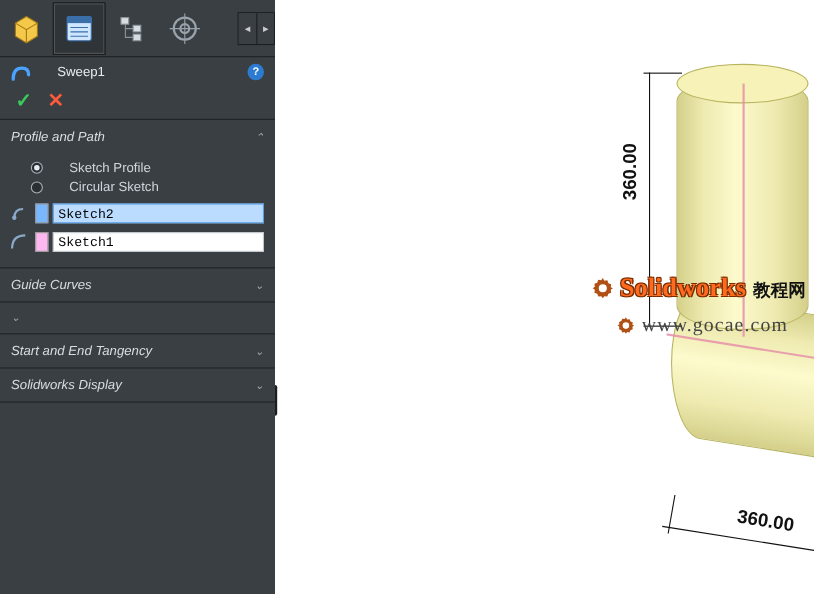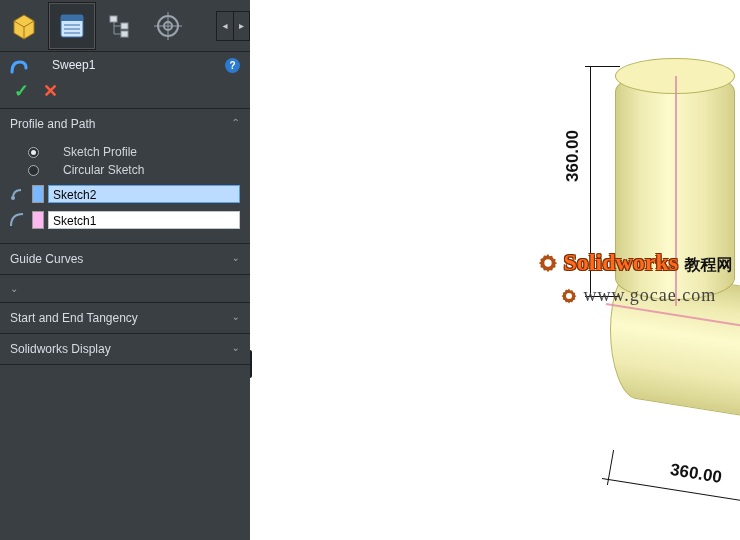--- a/index.html
+++ b/index.html
@@ -16,35 +16,35 @@
   .pager > div:first-child { border-left: 0; }
 
   .featrow { display: flex; align-items: flex-start; gap: 24px; padding: 6px 10px 4px 10px; }
   .featname { flex: 1; font-size: 12px; color: #e6edf2; }
   .help { width: 15px; height: 15px; border-radius: 50%; background: #2c7bd1; color: #fff; font-size: 10px; font-weight: bold; display: flex; align-items: center; justify-content: center; }
 
   .okrow { display: flex; align-items: center; gap: 14px; padding: 0 0 6px 14px; border-bottom: 1px solid #1f2326; }
   .okbtn { font-size: 18px; font-weight: bold; }
 
   .section { border-bottom: 1px solid #1f2326; }
-  .section-header { display: flex; align-items: flex-start; padding: 8px 10px; color: #d7dde2; cursor: default; }
+  .section-header { display: flex; align-items: flex-end; padding: 8px 10px; color: #d7dde2; cursor: default; font-style: italic; }
   .section-header .title { flex: 1; }
   .chev { font-size: 10px; color: #9aa3ab; }
   .section-body { padding: 4px 10px 8px 28px; }
 
   .radio-row { display: flex; align-items: center; gap: 24px; padding: 2px 0; color: #cfd6db; font-size: 12px; }
   .radio { width: 11px; height: 11px; border-radius: 50%; border: 1px solid #a9b2ba; background: #2b2f33; position: relative; flex: 0 0 auto; }
   .radio.checked::after { content: ""; position: absolute; inset: 2px; border-radius: 50%; background: #e6edf2; }
 
   .sel-row { display: flex; align-items: center; gap: 4px; margin: 4px 0 4px -22px; }
   .sel-icon { width: 22px; height: 22px; display: flex; align-items: center; justify-content: center; }
   .sel-swatch { width: 12px; height: 18px; border: 1px solid #999; }
   .sel-swatch.profile { background: #79b7ff; }
   .sel-swatch.path { background: #ffb7ef; }
-  .sel-input { flex: 1; height: 18px; line-height: 18px; padding: 0 4px; background: #fff; color: #000; font-size: 12px; border: 1px solid #5aa0e6; }
+  .sel-input { flex: 1; height: 18px; line-height: 18px; padding: 0 4px; background: #fff; color: #000; font-size: 12px; border: 1px solid #5aa0e6; font-family: Liberation Mono, monospace; }
   .sel-input.selected { background: #bcdcff; }
   .sel-input.plain { border: 1px solid #bfc6cc; }
 
   
   .viewport { position: relative; flex: 1; background: #ffffff; height: 540px; overflow: hidden; }
   .drag-handle { position: absolute; left: -6px; top: 350px; width: 8px; height: 28px; background: #1b1e21; border-radius: 2px; }
   .cyl-v { position: absolute; left: 365px; top: 70px; width: 120px; height: 230px;
            background: linear-gradient(90deg, #d4d08a 0%, #eeeab0 20%, #fdfacd 45%, #eeeab0 75%, #d4d08a 100%);
            border: 1px solid #b7b45f; border-radius: 60px/22px; }
   .cyl-h { position: absolute; left: 360px; top: 265px; width: 255px; height: 130px;

